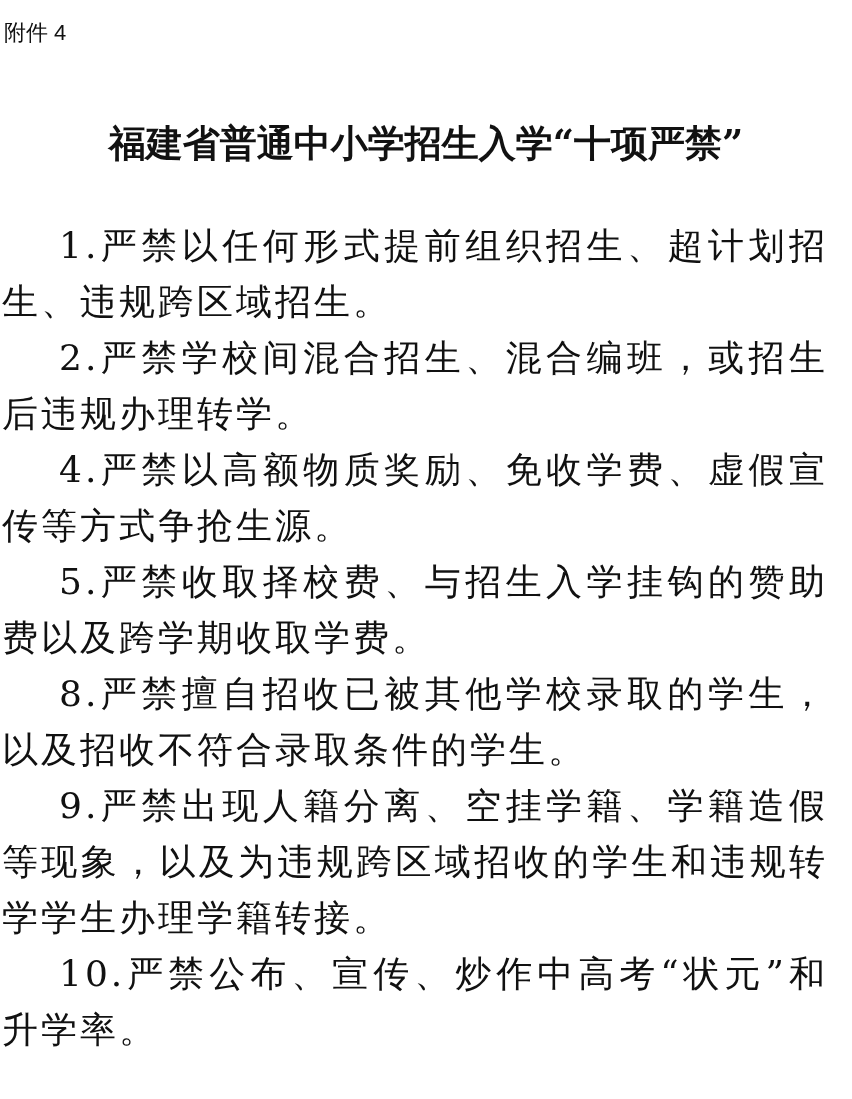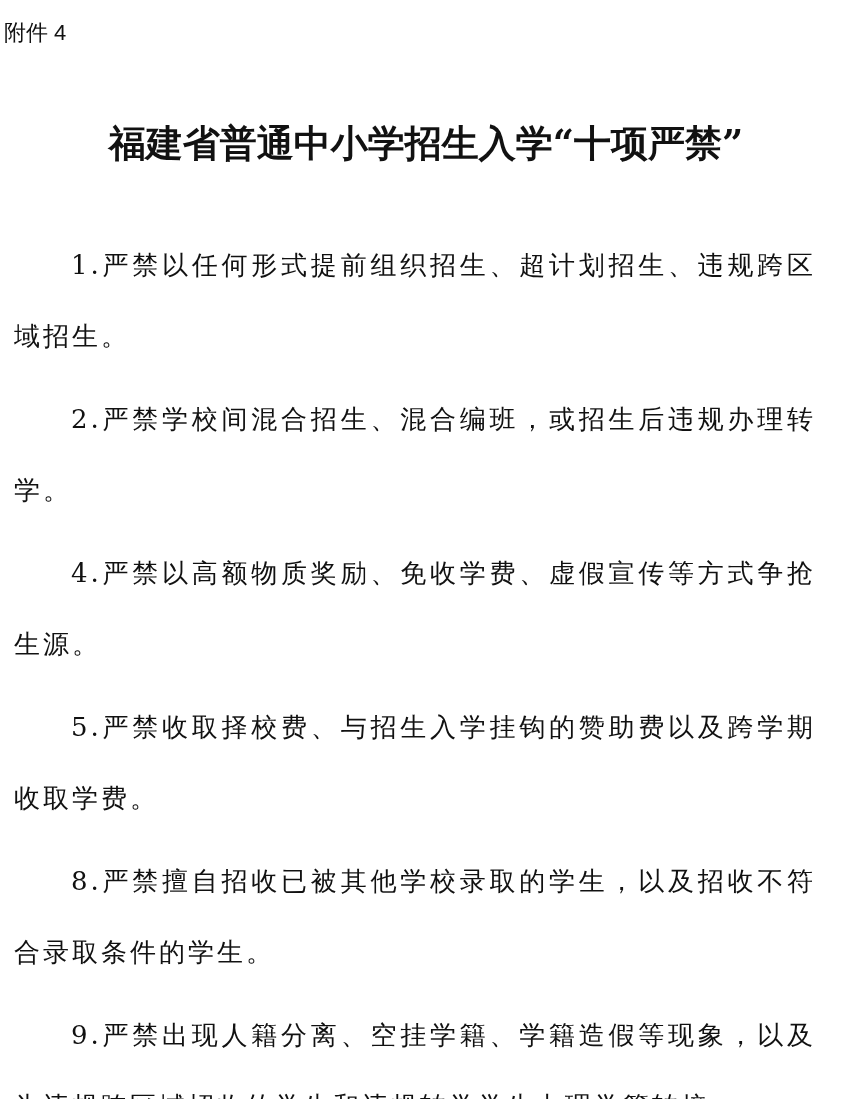--- a/index.html
+++ b/index.html
@@ -3,21 +3,21 @@
 <meta charset="utf-8">
 <style>
   html, body { margin: 0; padding: 0; background: #ffffff; }
   body { width: 852px; height: 1099px; position: relative; overflow: hidden;
          font-family: "DejaVu Serif", "Liberation Serif", serif; color: #111; }
   .attach { position: absolute; left: 4px; top: 18px; font-size: 22px;
             font-family: Liberation Sans, sans-serif; letter-spacing: 0px; }
   .title { position: absolute; left: 0; width: 852px; top: 107px; text-align: center;
            font-size: 37px; font-weight: bold; letter-spacing: 0px; margin-top: 12px; }
   .body { position: absolute; left: 2px; top: 218px; width: 826px; }
-  .para { font-size: 26px; line-height: 71px; text-indent: 57px; margin: 12px;
+  .para { font-size: 36px; line-height: 56px; text-indent: 57px; margin: 0;
           letter-spacing: 3px; text-align: justify; text-align-last: left; }
 </style>
 </head>
 <body>
 
 <div class="attach">附件 4</div>
 <div class="title">福建省普通中小学招生入学“十项严禁”</div>
 
 <div class="body">
   <p class="para">1.严禁以任何形式提前组织招生、超计划招生、违规跨区域招生。</p>

